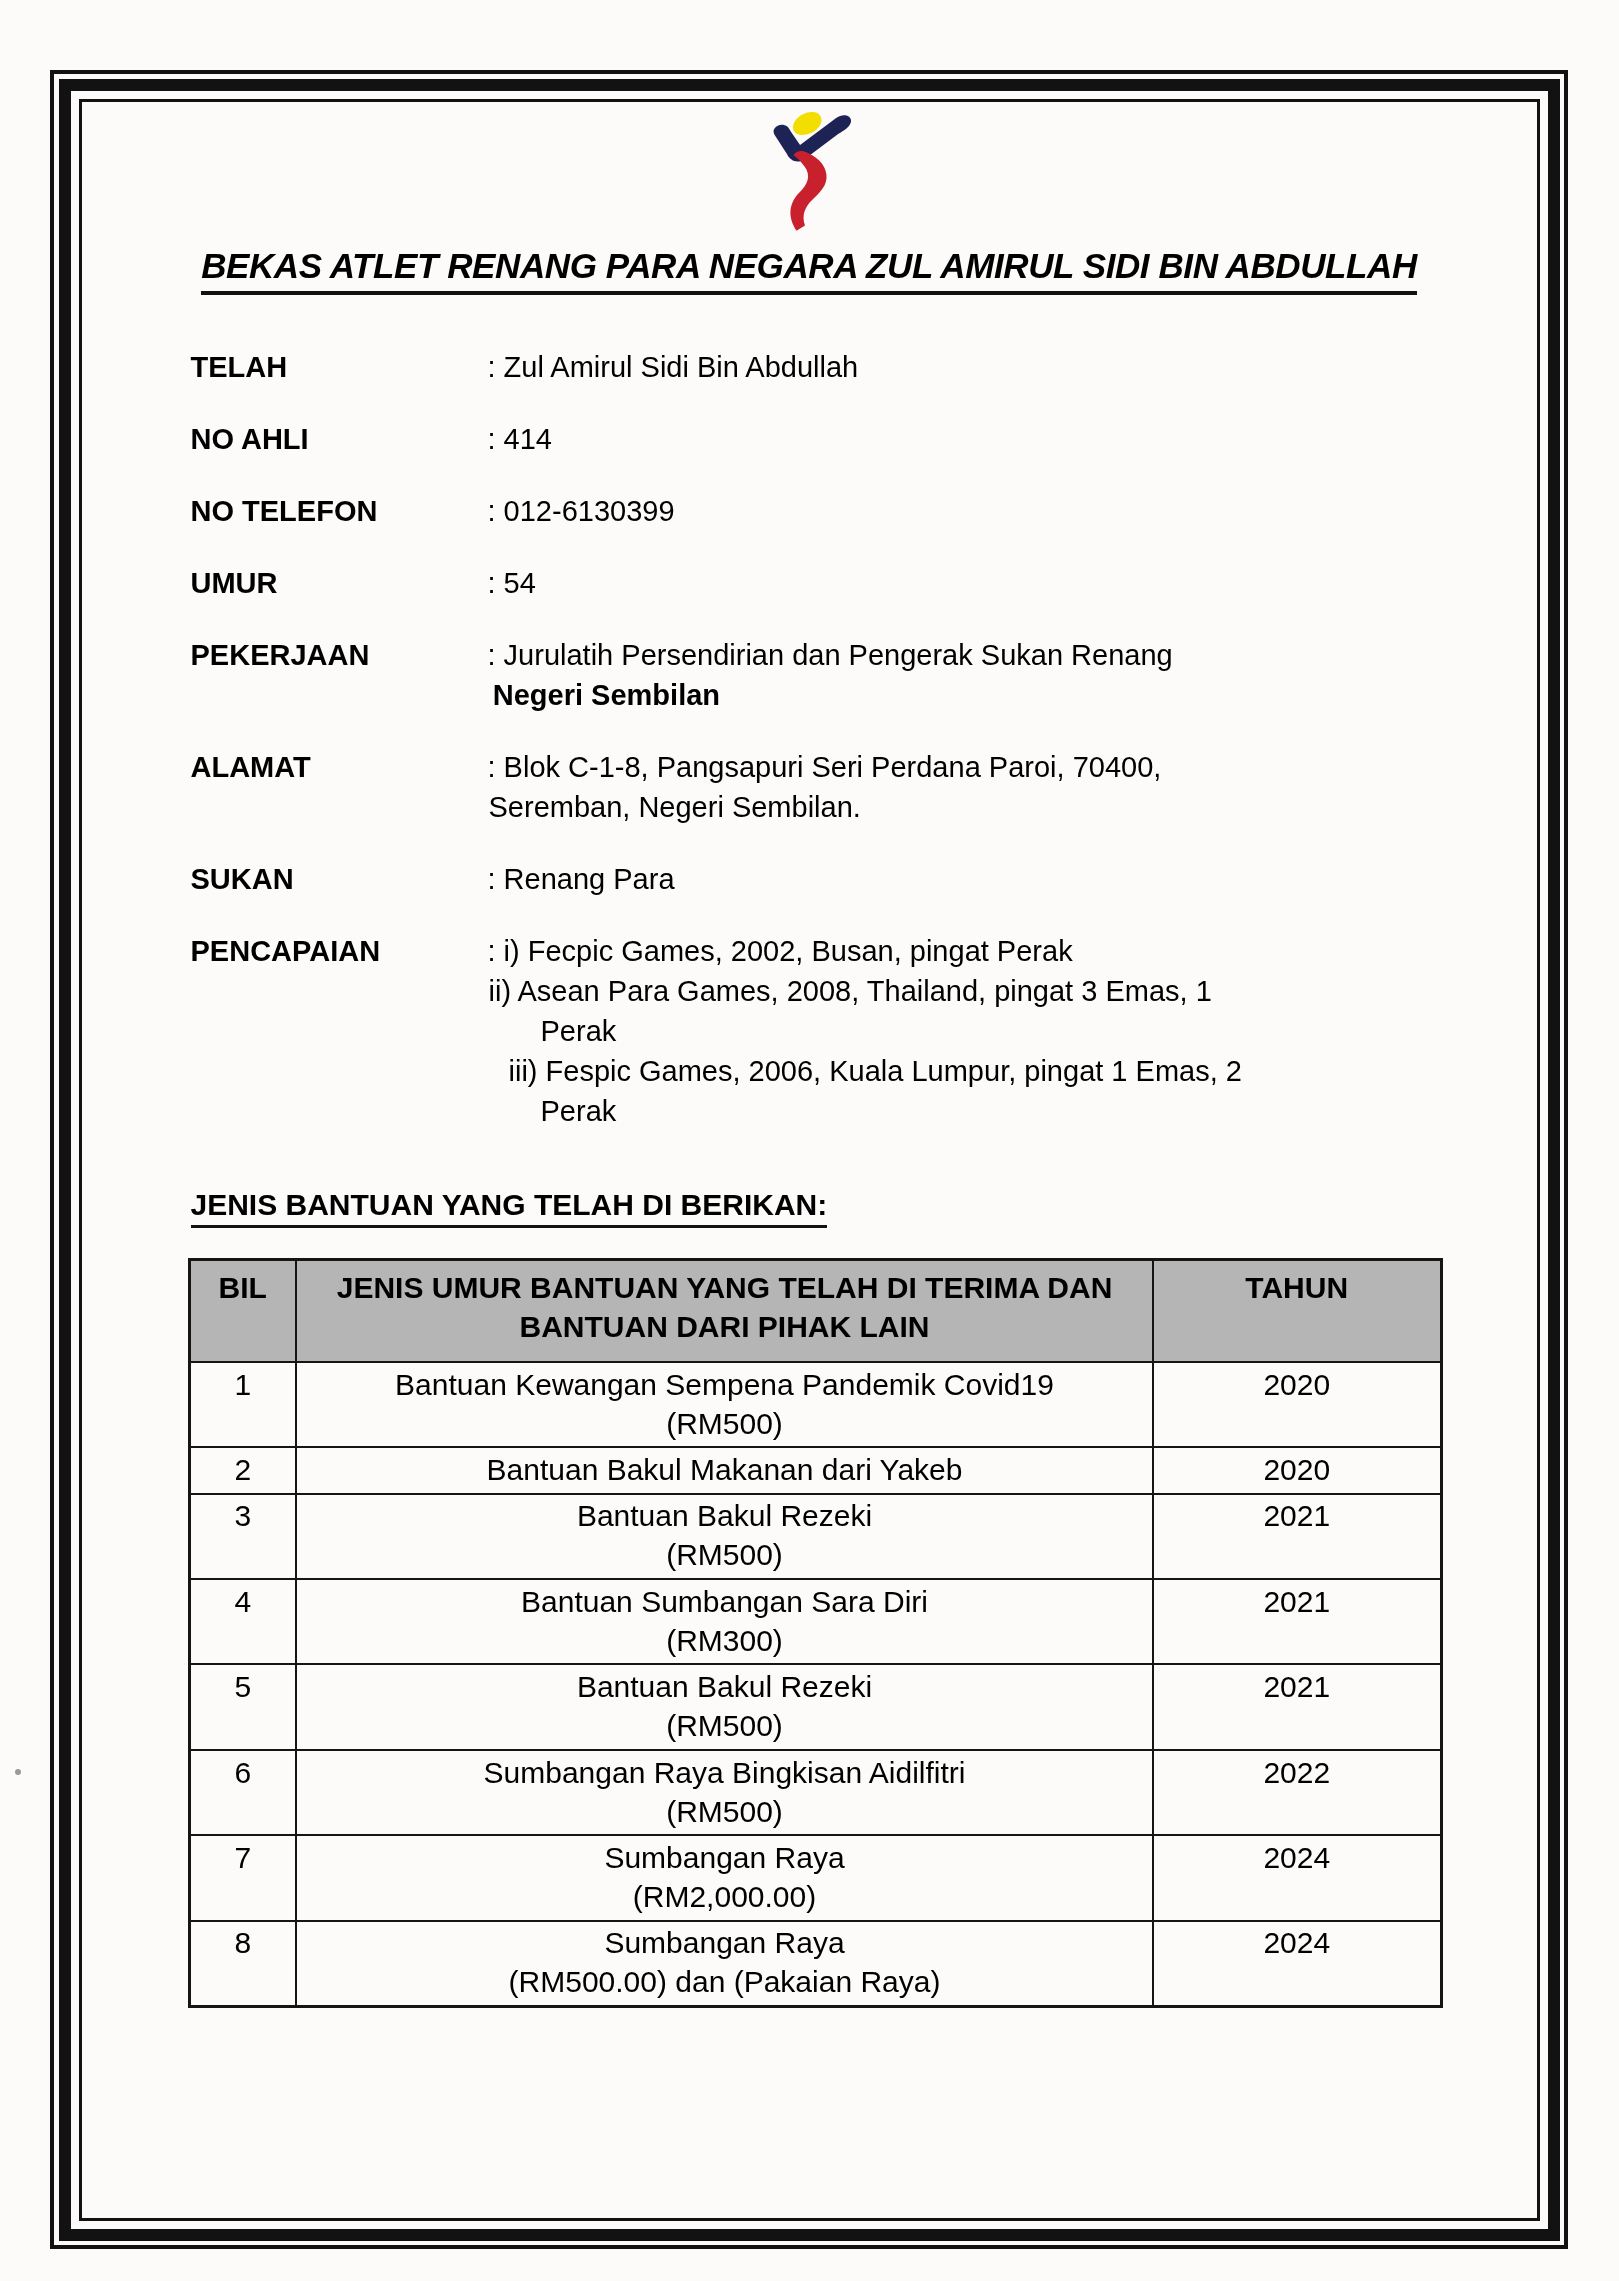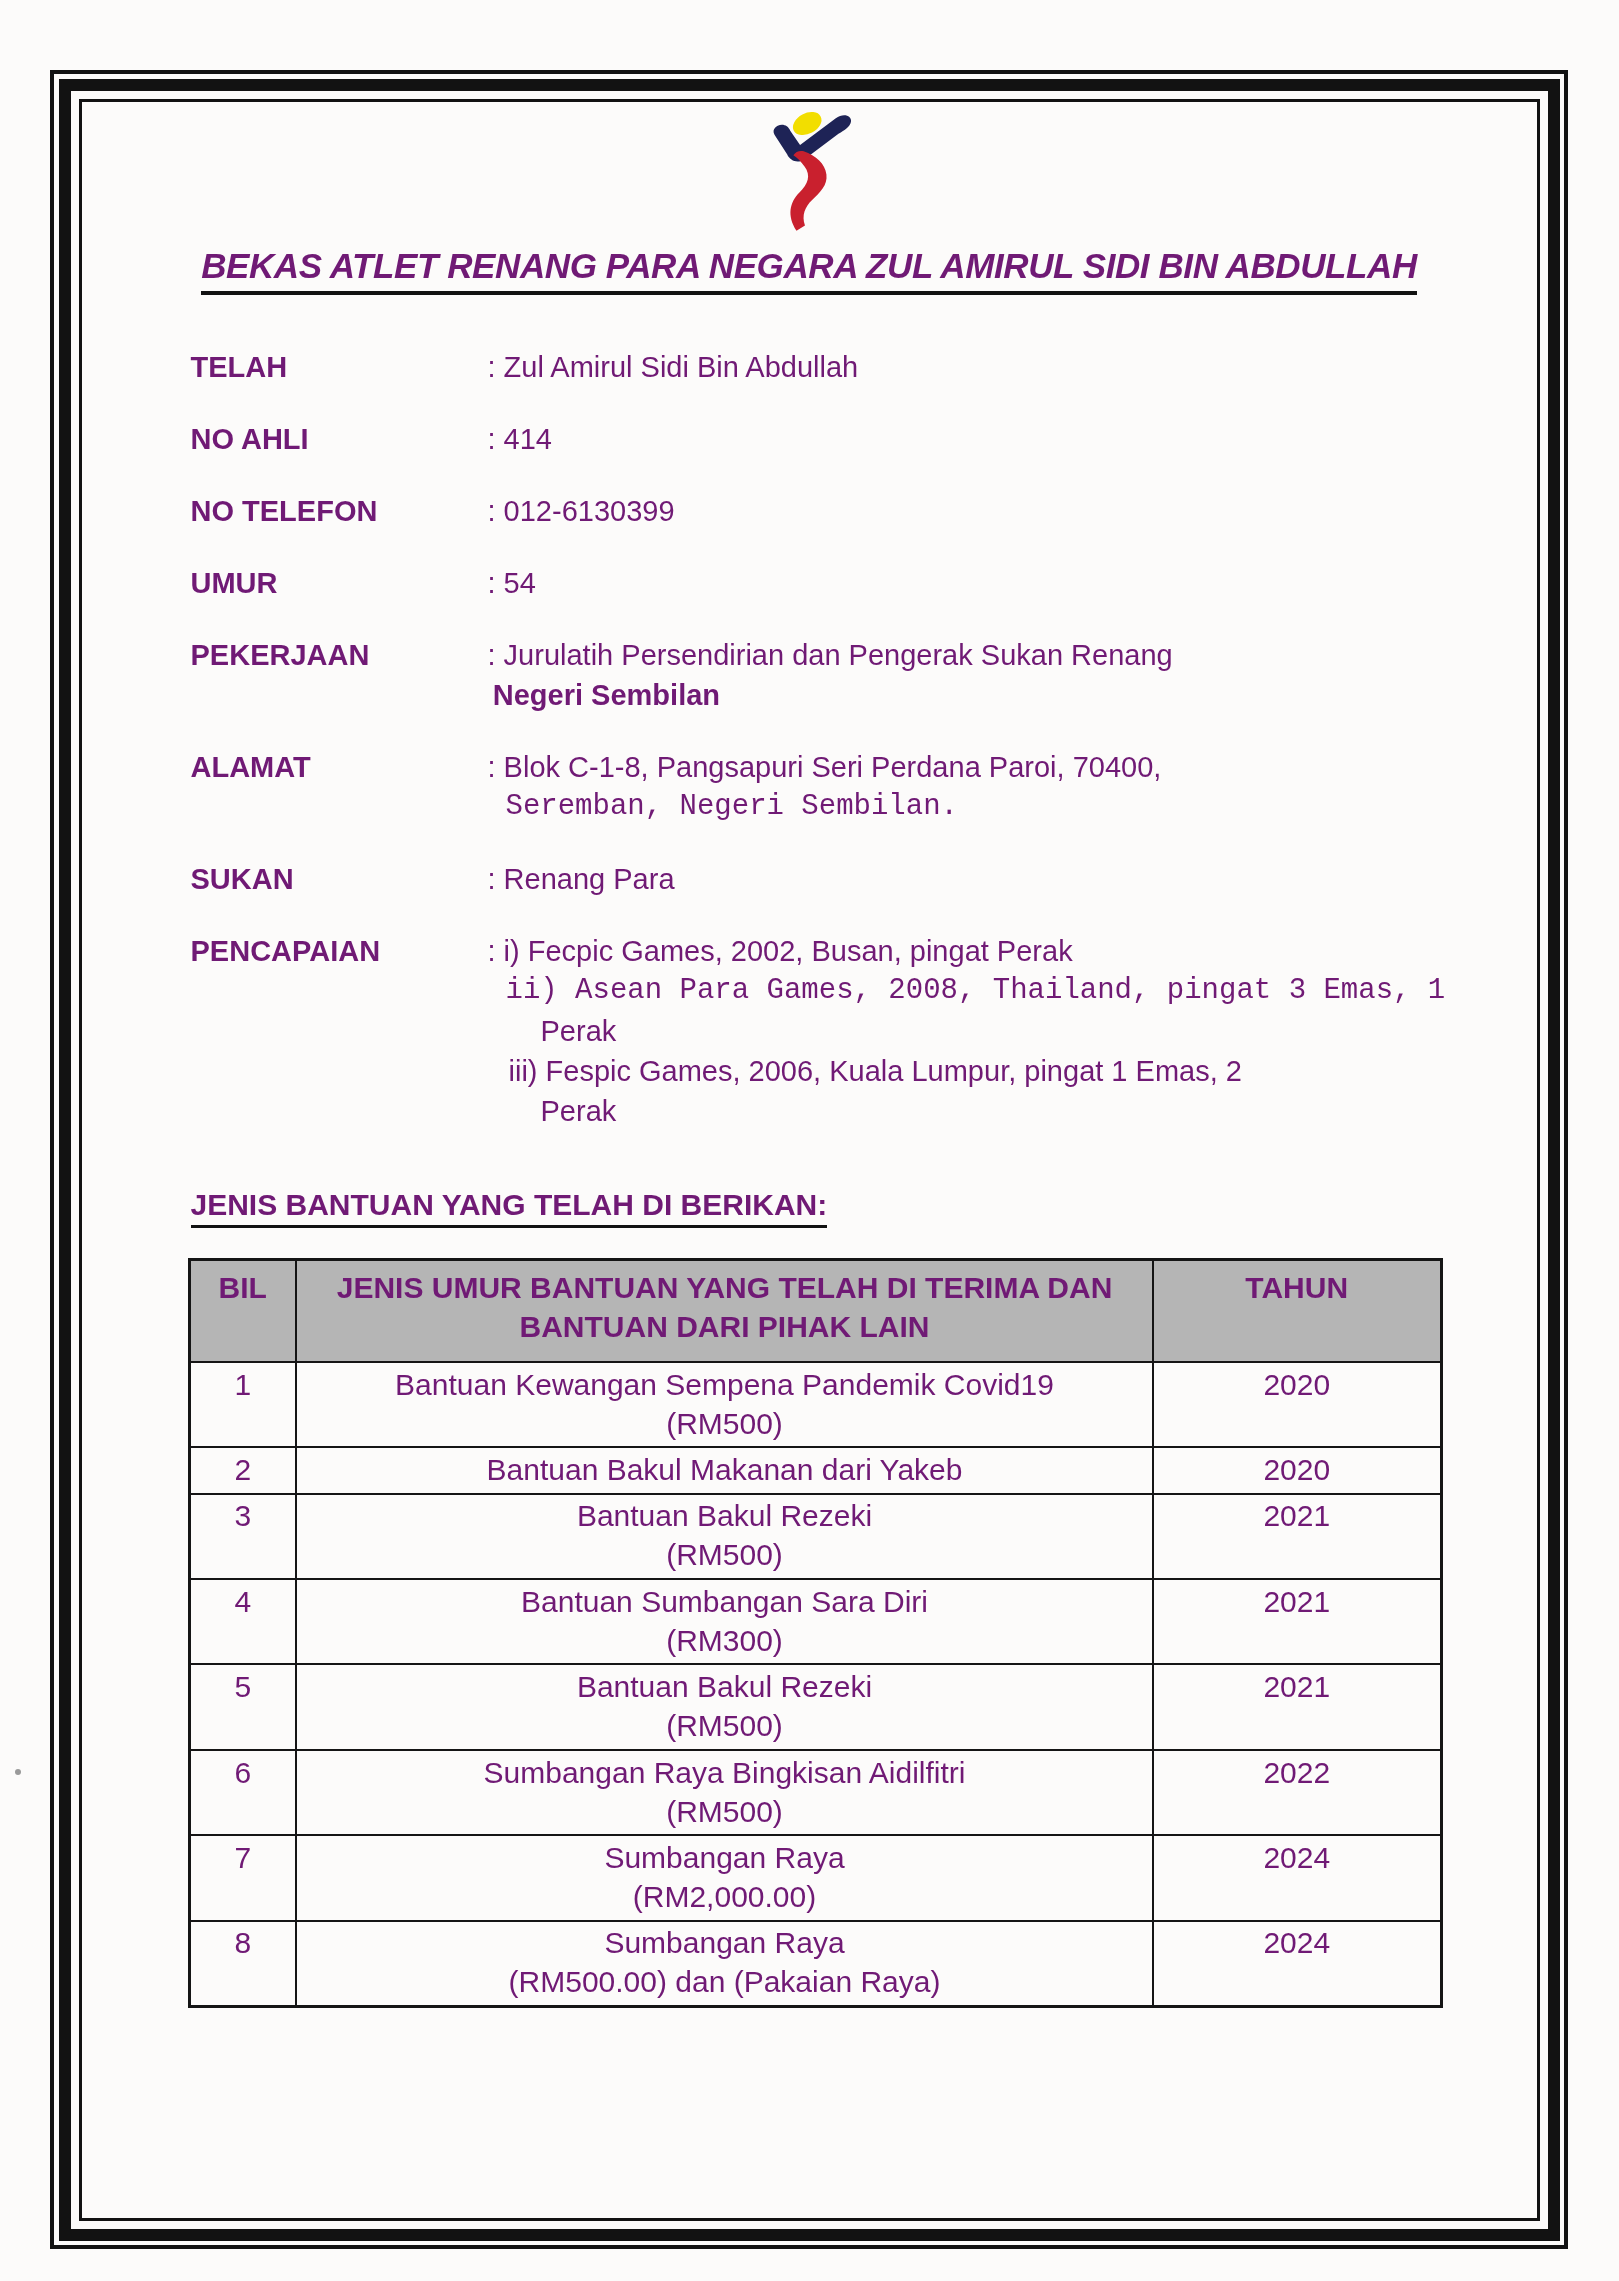--- a/index.html
+++ b/index.html
@@ -7,21 +7,21 @@
     padding: 0;
     background: #f7f5f4;
   }
   .page {
     position: relative;
     width: 1619px;
     height: 2281px;
     background: #fcfbfa;
     overflow: hidden;
     font-family: "Liberation Sans", sans-serif;
-    color: #701a75;
+    color: #000000;
   }
   
   .frame-outer {
     position: absolute;
     left: 50px;
     top: 70px;
     width: 1518px;
     height: 2179px;
     border: 4.5px solid #121212;
     box-sizing: border-box;
@@ -72,21 +72,21 @@
     display: flex;
     margin-bottom: 32px;
   }
   .field-label {
     flex: 0 0 297px;
     font-weight: bold;
   }
   .field-value { flex: 1 1 auto; }
   .vline { white-space: pre; }
   .ind-6  { margin-left: 5.3px; font-weight: bold; }
-  .ind-14 { margin-left: 18px; font-family: Liberation Mono, monospace; }
+  .ind-14 { margin-left: 1px; }
   .ind-10 { margin-left: 21px; }
   .ind-60 { margin-left: 53px; }
   .section-heading-wrap {
     margin: 57px 0 0 109px;
   }
   .section-heading {
     display: inline-block;
     font-size: 30px;
     font-weight: bold;
     border-bottom: 3.6px solid #121212;

